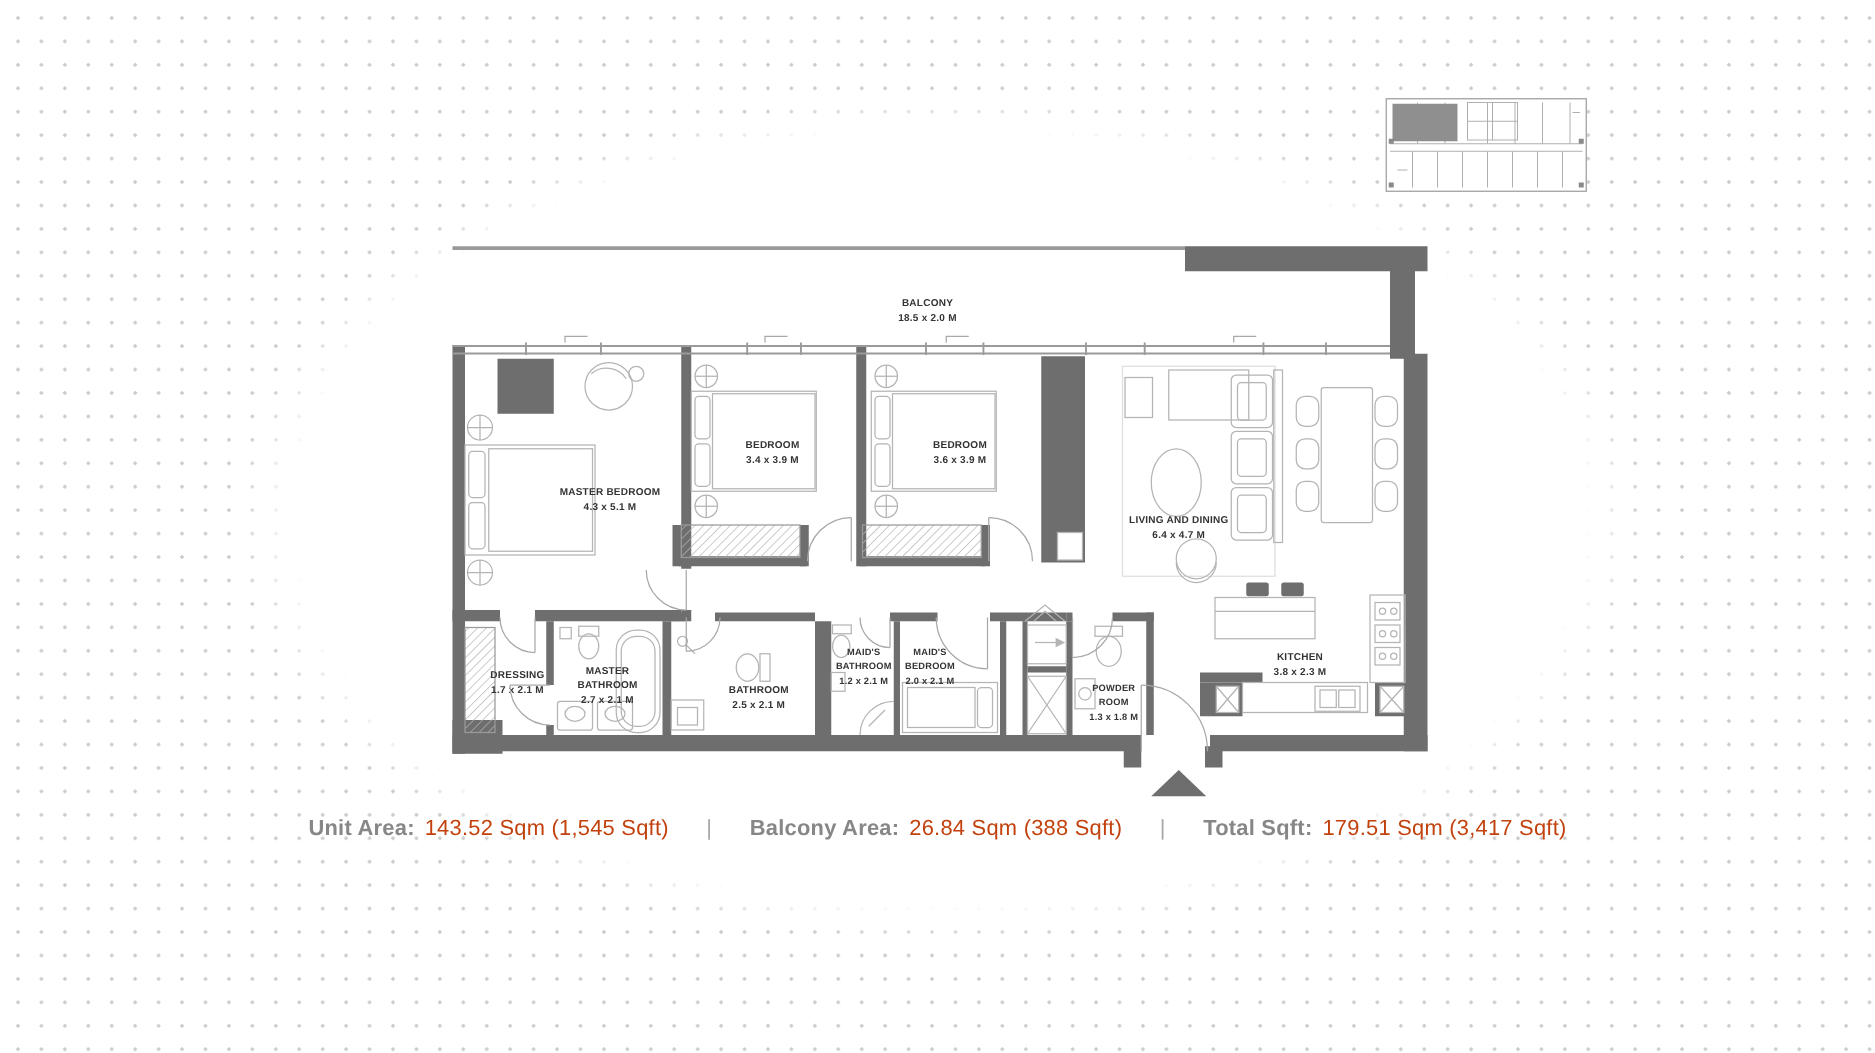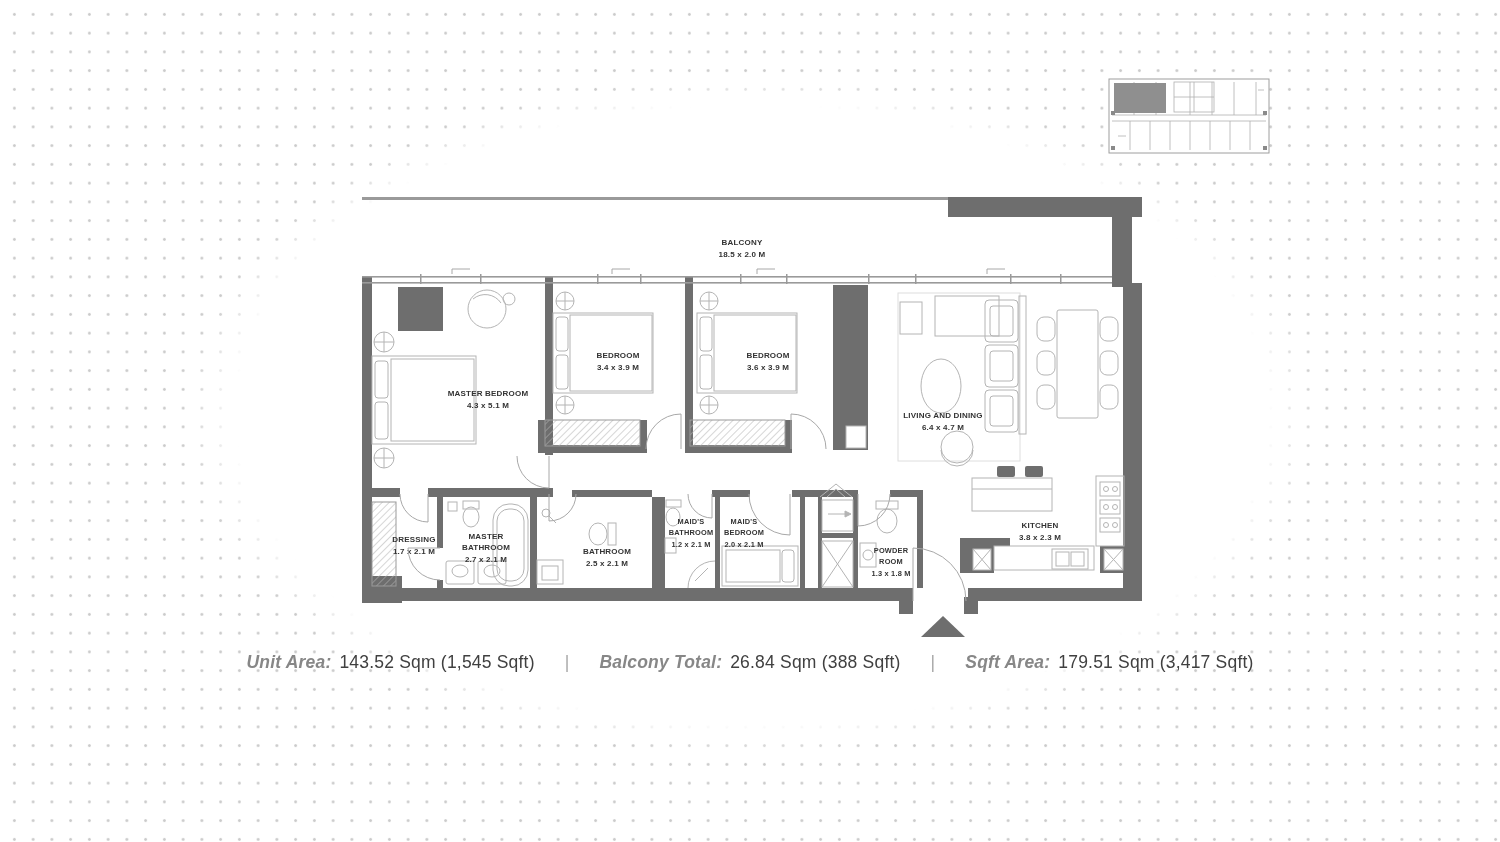--- a/index.html
+++ b/index.html
@@ -20,22 +20,22 @@
   .furd{fill:#6e6e6e;}
   .rug{stroke:#dedede;fill:none;stroke-width:1;}
   .door{stroke:#a8a8a8;fill:none;stroke-width:1;}
   .hatch{fill:url(#hp);stroke:#9a9a9a;stroke-width:1;}
   .lbl{font-family:"Liberation Sans",sans-serif;font-weight:bold;font-size:8px;
        fill:#333333;text-anchor:middle;letter-spacing:.2px;}
   .lblsm{font-size:7.4px;}
   .kp{stroke:#b0b0b0;fill:none;stroke-width:.8;}
   .footer{position:absolute;left:0;right:0;top:652px;display:flex;justify-content:center;
           align-items:baseline;font-size:17.5px;letter-spacing:.2px;}
-  .fl{color:#878787;font-weight:bold;margin-right:8px;font-style:italic;}
-  .fv{color:#404040;}
+  .fl{color:#878787;font-weight:bold;margin-right:8px;}
+  .fv{color:#c2410c;}
   .sep{color:#a8a8a8;margin:0 30px;}
 </style>
 </head>
 <body>
 
 <div class="page">
   <div class="dots"></div>
 
   <svg class="keyplan" width="162" height="76" viewBox="0 0 162 76">
     <rect x="1" y="1" width="160" height="74" fill="#ffffff" stroke="#9e9e9e" stroke-width="1"></rect>
@@ -431,19 +431,19 @@
     <g>
       <text class="lbl" x="742" y="245">BALCONY</text>
       <text class="lbl" x="742" y="257">18.5 x 2.0 M</text>
     </g>
   </svg>
 
   <div class="footer">
     <span class="fl">Unit Area:</span>
     <span class="fv">143.52 Sqm (1,545 Sqft)</span>
     <span class="sep">|</span>
-    <span class="fl">Balcony Total:</span>
+    <span class="fl">Balcony Area:</span>
     <span class="fv">26.84 Sqm (388 Sqft)</span>
     <span class="sep">|</span>
-    <span class="fl">Sqft Area:</span>
+    <span class="fl">Total Sqft:</span>
     <span class="fv">179.51 Sqm (3,417 Sqft)</span>
   </div>
 </div>
 
 </body></html>

